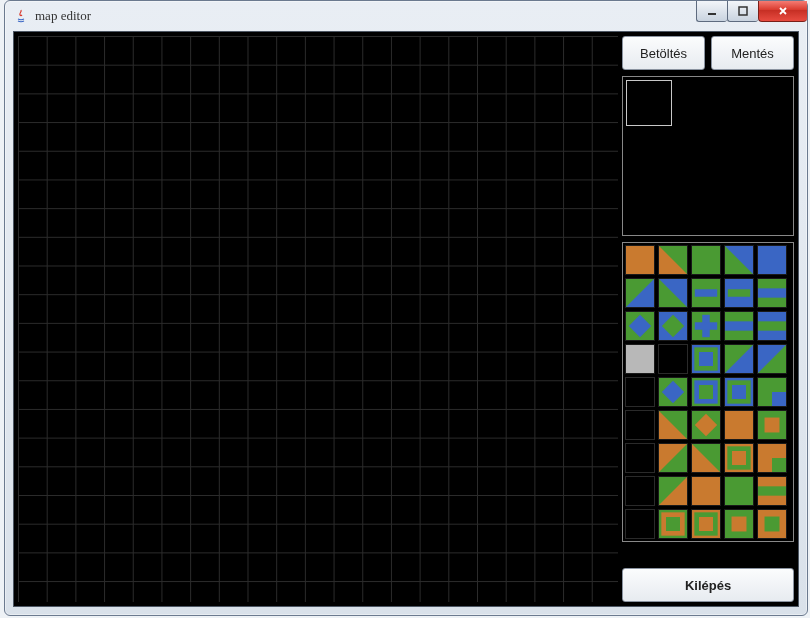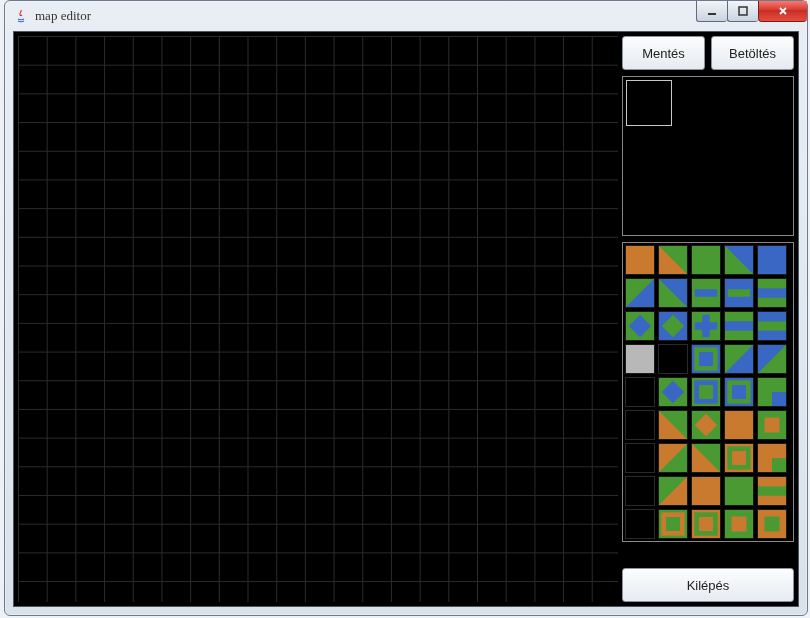--- a/index.html
+++ b/index.html
@@ -114,20 +114,21 @@
     border-radius: 3px;
     font: inherit;
     color: #222;
     display: flex; align-items: center; justify-content: center;
     cursor: default;
   }
   .exit-row {
     margin-top: auto;
     display: flex;
     justify-content: flex-end;
+    font-weight: bold;
   }
   .exit-btn { width: 84px; }
 
   .preview {
     border: 1px solid #888;
     background: #000;
     height: 160px;
     margin-bottom: 6px;
     padding: 3px;
     box-sizing: border-box;
@@ -193,22 +194,22 @@
 
   <div class="client">
     <div class="layout">
 
       <div class="canvas-wrap">
         <div class="grid"></div>
       </div>
 
       <div class="sidebar">
         <div class="btn-row">
+          <button class="ui-btn">Betöltés</button>
           <button class="ui-btn">Mentés</button>
-          <button class="ui-btn">Betöltés</button>
         </div>
 
         <div class="preview">
           <div class="tile"></div>
         </div>
 
         <div class="palette" id="palette">
             <div class="pal">
               <svg viewBox="0 0 30 30">
                 <rect width="30" height="30" fill="#c97a2f"></rect>

